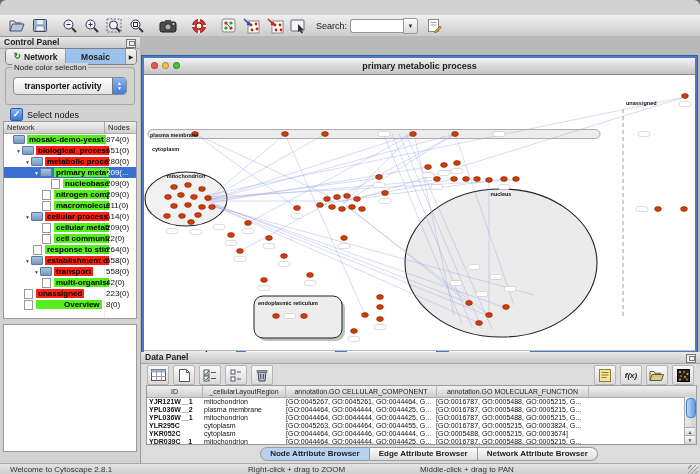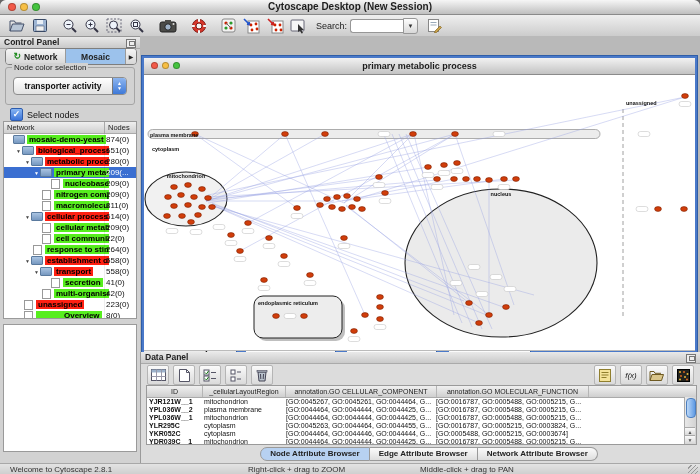--- a/index.html
+++ b/index.html
@@ -73,21 +73,21 @@
   .strip{position:relative;width:551px;height:16px;background:#ececec;overflow:hidden;border-top:1px solid #bbb;}
   .strip .bluebar{position:absolute;top:0;height:16px;background:#4a79c9;border-left:1px solid #2f5ea8;border-right:1px solid #2f5ea8;}
   .strip .thumb{position:absolute;top:0;height:16px;background:#fbfbfb;}
   .grip{position:absolute;right:1px;bottom:1px;width:10px;height:10px;
     background:repeating-linear-gradient(135deg,transparent 0 2px,#9a9a9a 2px 3px);}
   
   .dp{position:absolute;top:352px;left:140px;width:560px;height:111px;background:#dcdcdc;border-left:1px solid #9a9a9a;box-sizing:border-box;}
   .dp-toolbar{position:absolute;top:13px;left:6px;right:6px;height:20px;display:flex;align-items:center;}
   .dbtn{width:20px;height:18px;display:flex;align-items:center;justify-content:center;margin-right:4px;border:1px solid #b5b5b5;border-radius:2px;background:linear-gradient(#fafafa,#dadada);}
   .dp-right{position:absolute;right:0;top:0;height:20px;display:flex;align-items:center;}
-  .fx{font-size:8px;font-style:italic;font-weight:normal;color:#222;}
+  .fx{font-size:8px;font-style:italic;font-weight:bold;color:#222;}
   .dtable{position:absolute;top:33px;left:5px;width:551px;height:60px;background:#fff;border:1px solid #9a9a9a;box-sizing:border-box;overflow:hidden;}
   .dt-head{height:11px;display:flex;background:linear-gradient(#f0f0f0,#cfcfcf);border-bottom:1px solid #aaa;}
   .dth{display:inline-block;font-size:7px;color:#222;text-align:center;line-height:11px;border-right:1px solid #b5b5b5;overflow:hidden;white-space:nowrap;flex:none;}
   .dth.filler{flex:1;border-right:none;}
   .dtr{height:8px;display:flex;align-items:center;}
   .dtd{display:inline-block;font-size:7px;color:#111;line-height:8px;padding-left:2px;box-sizing:border-box;overflow:hidden;white-space:nowrap;flex:none;}
   .dtd.idcell{font-weight:bold;}
   .vscroll{position:absolute;top:11px;right:0;width:11px;bottom:0;background:linear-gradient(90deg,#e8e8e8,#d3d3d3);border-left:1px solid #aaa;}
   .vthumb{position:absolute;top:1px;left:1px;width:8px;height:18px;border-radius:4px;background:linear-gradient(90deg,#bcd8f7,#5e9ae4);border:1px solid #4c7fc0;}
   .varrow{position:absolute;left:0;width:10px;height:8px;font-size:5px;color:#555;text-align:center;line-height:8px;background:linear-gradient(#fafafa,#d5d5d5);border-top:1px solid #aaa;}
@@ -99,26 +99,20 @@
   .dptab.on{background:#b7d1f1;}
   
   .statusbar{position:absolute;top:463px;left:0;width:700px;height:11px;background:linear-gradient(#e3e3e3,#cdcdcd);border-top:1px solid #a8a8a8;}
   .statusbar span{position:absolute;top:1px;font-size:8px;color:#333;}
 </style>
 </head>
 <body>
 
 <div id="app">
 
-  <div class="titlebar">
-    <span class="tl red" style="left:8px"></span>
-    <span class="tl yel" style="left:20px"></span>
-    <span class="tl grn" style="left:32px"></span>
-    <span class="title-text">Cytoscape Desktop (New Session)</span>
-  </div>
 
   <div class="toolbar">
     <span class="tbtn" style="margin-left:6px">
       <svg width="17" height="15">
           <path d="M1,13 L3.5,6 H15 L12.5,13 Z" fill="#b9c6d6" stroke="#44506a"></path>
           <path d="M1,13 V3 h4.5 l1,2 h6" fill="none" stroke="#44506a"></path>
         </svg>
       </span>
     <span class="tbtn">
       <svg width="16" height="15">
@@ -345,27 +339,20 @@
             <span class="tfolder"></span>
             <span class="tlabel red" style="max-width: 60px;">establishment of lo</span>
             <span class="tcount">558(0)</span>
           </div>
           <div class="trow">
             <span class="tind" style="width: 29px;"></span>
             <span class="tarrow">▼</span>
             <span class="tfolder"></span>
             <span class="tlabel red" style="max-width: 51px;">transport</span>
             <span class="tcount">558(0)</span>
-          </div>
-          <div class="trow">
-            <span class="tind" style="width: 38px;"></span>
-            <span class="tarrow"></span>
-            <span class="tfile"></span>
-            <span class="tlabel green" style="max-width: 42px;">secretion</span>
-            <span class="tcount">41(0)</span>
           </div>
           <div class="trow">
             <span class="tind" style="width: 29px;"></span>
             <span class="tarrow"></span>
             <span class="tfile"></span>
             <span class="tlabel green" style="max-width: 51px;">multi-organism pro</span>
             <span class="tcount">42(0)</span>
           </div>
           <div class="trow">
             <span class="tind" style="width: 11px;"></span>

